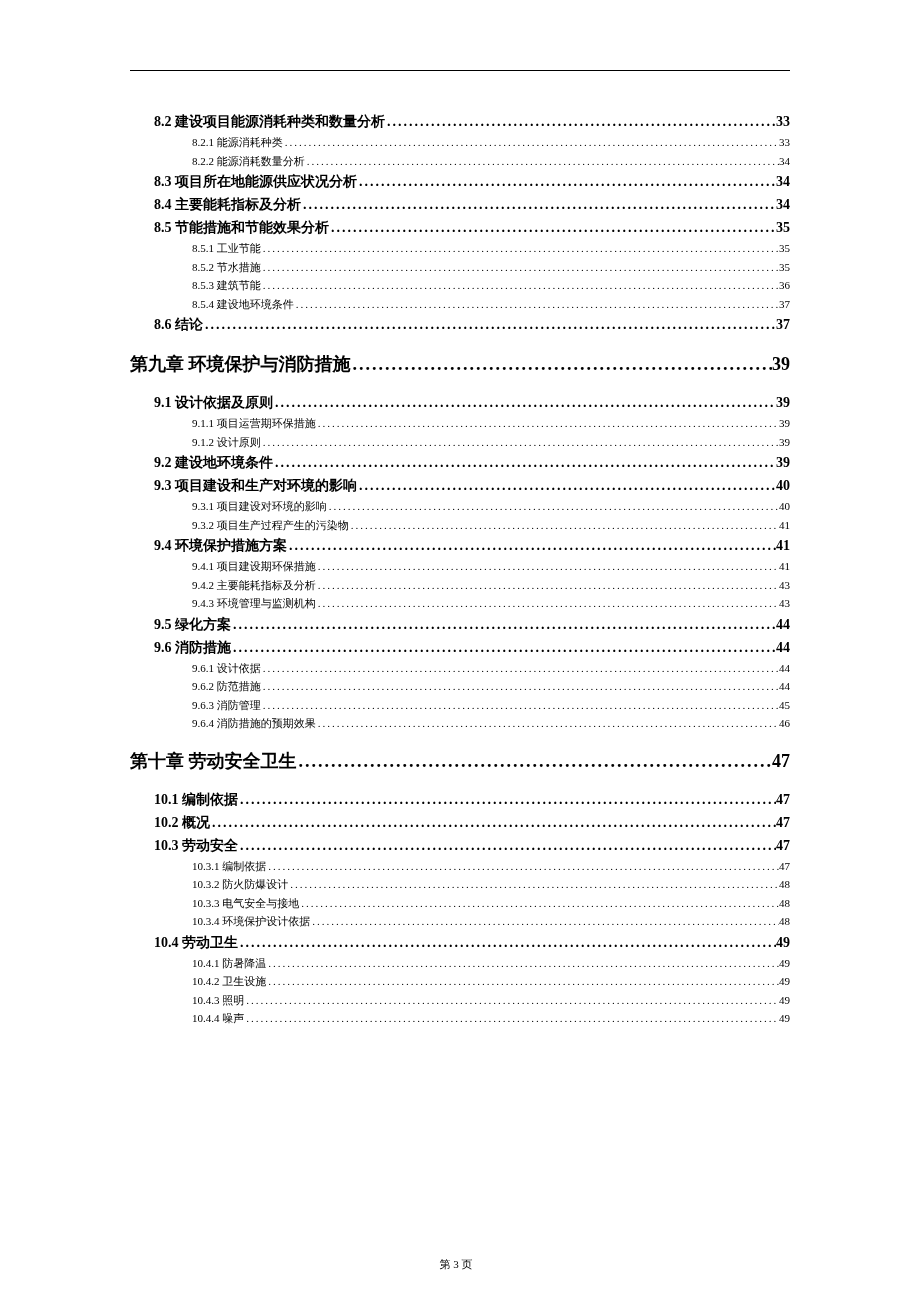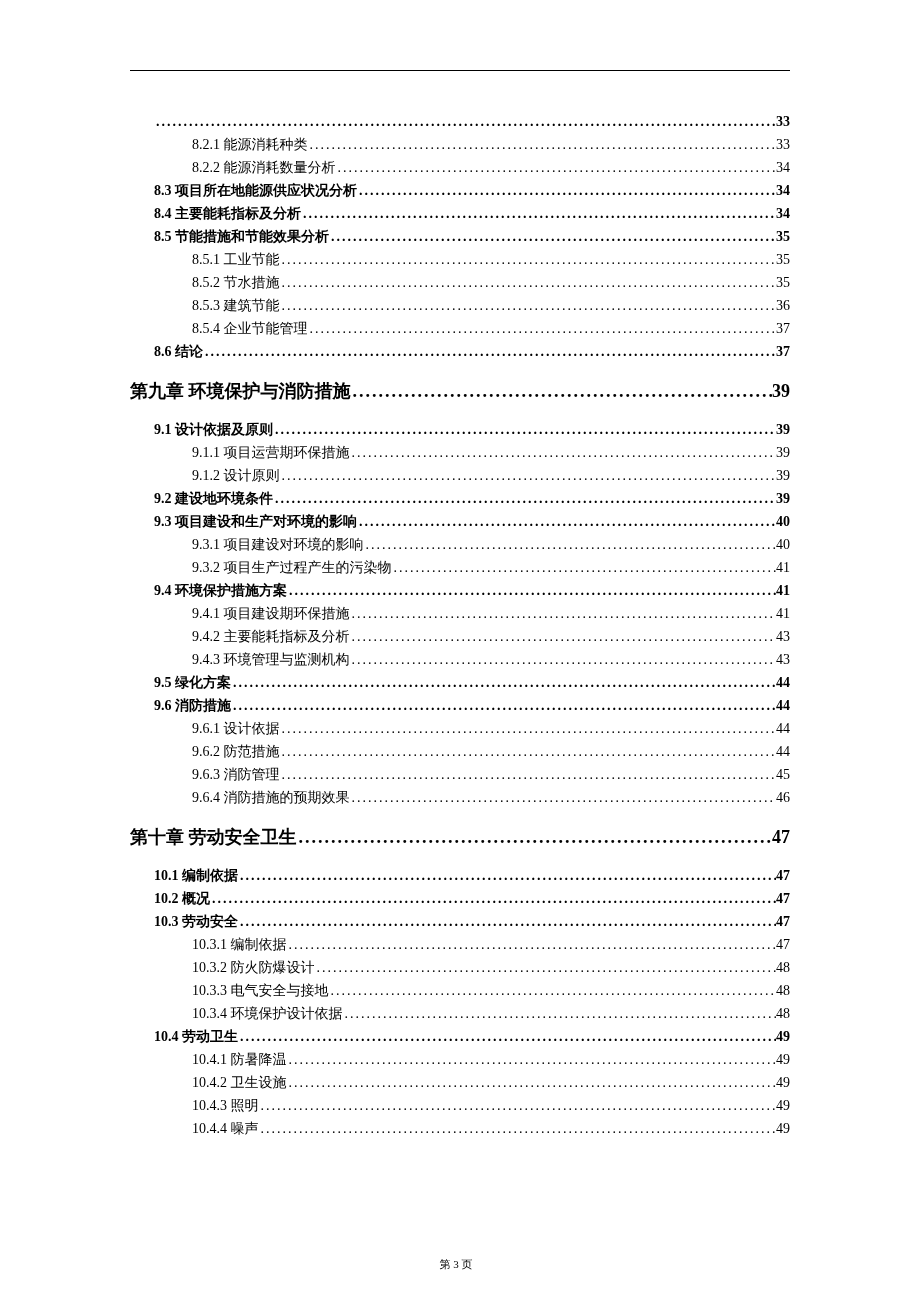--- a/index.html
+++ b/index.html
@@ -40,40 +40,41 @@
     }
     .level-1 .dots { font-size: 18px; }
     .level-2 {
       font-weight: bold;
       font-size: 14px;
       padding-left: 24px;
       margin-bottom: 2px;
     }
     .level-2 .dots { font-weight: bold; }
     .level-3 {
-      font-size: 14px;
+      font-size: 11px;
       padding-left: 62px;
       margin-bottom: 2px;
     }
     .footer {
       position: absolute;
       bottom: 30px;
       left: 0;
       right: 8px;
       text-align: center;
       font-size: 11px;
     }
   </style>
 </head>
 <body>
 
 <div class="header-line"></div>
 
 <div id="toc-container">
     <div class="toc-entry level-2">
+      <span class="title">8.2 建设项目能源消耗种类和数量分析</span>
       <span class="dots">........................................................................................................................................................................................................</span>
       <span class="page">33</span>
     </div>
     <div class="toc-entry level-3">
       <span class="title">8.2.1 能源消耗种类</span>
       <span class="dots">........................................................................................................................................................................................................</span>
       <span class="page">33</span>
     </div>
     <div class="toc-entry level-3">
       <span class="title">8.2.2 能源消耗数量分析</span>
@@ -104,21 +105,21 @@
       <span class="title">8.5.2 节水措施</span>
       <span class="dots">........................................................................................................................................................................................................</span>
       <span class="page">35</span>
     </div>
     <div class="toc-entry level-3">
       <span class="title">8.5.3 建筑节能</span>
       <span class="dots">........................................................................................................................................................................................................</span>
       <span class="page">36</span>
     </div>
     <div class="toc-entry level-3">
-      <span class="title">8.5.4 企业节能管理</span>
+      <span class="title">8.5.4 建设地环境条件</span>
       <span class="dots">........................................................................................................................................................................................................</span>
       <span class="page">37</span>
     </div>
     <div class="toc-entry level-2">
       <span class="title">8.6 结论</span>
       <span class="dots">........................................................................................................................................................................................................</span>
       <span class="page">37</span>
     </div>
     <div class="toc-entry level-1">
       <span class="title">第九章  环境保护与消防措施</span>

